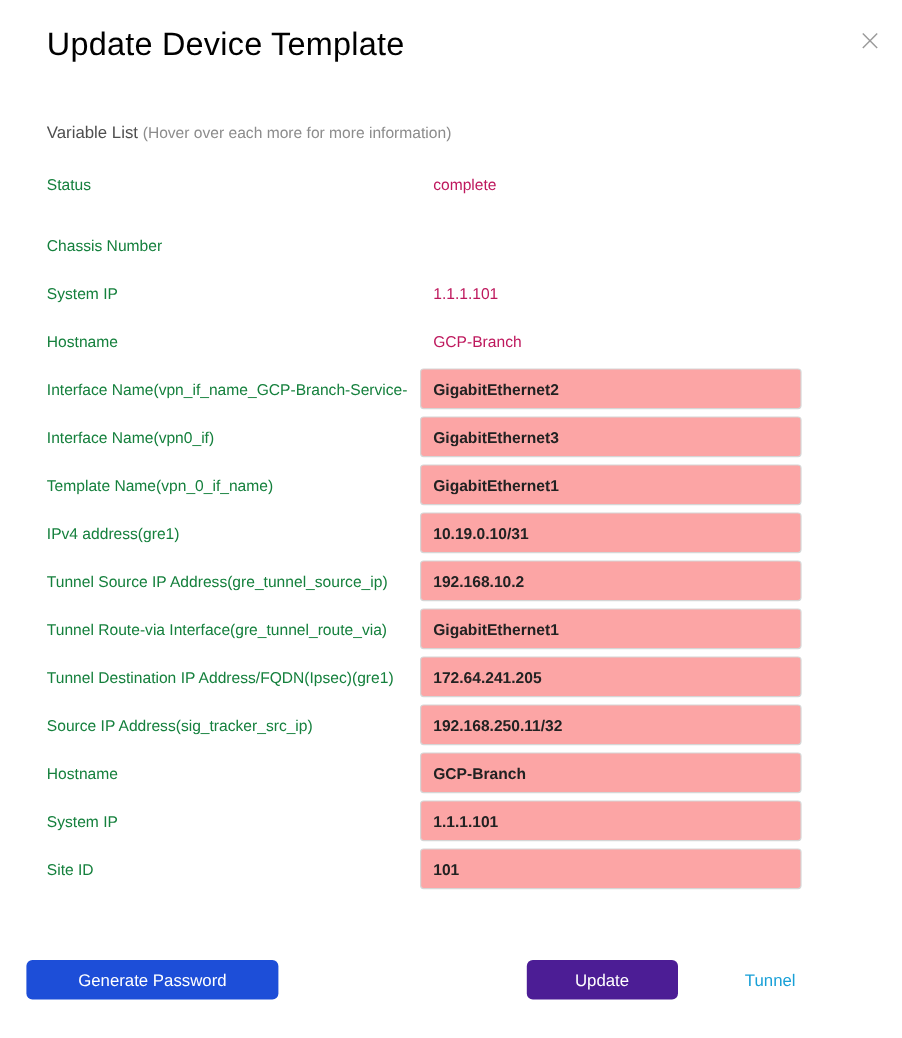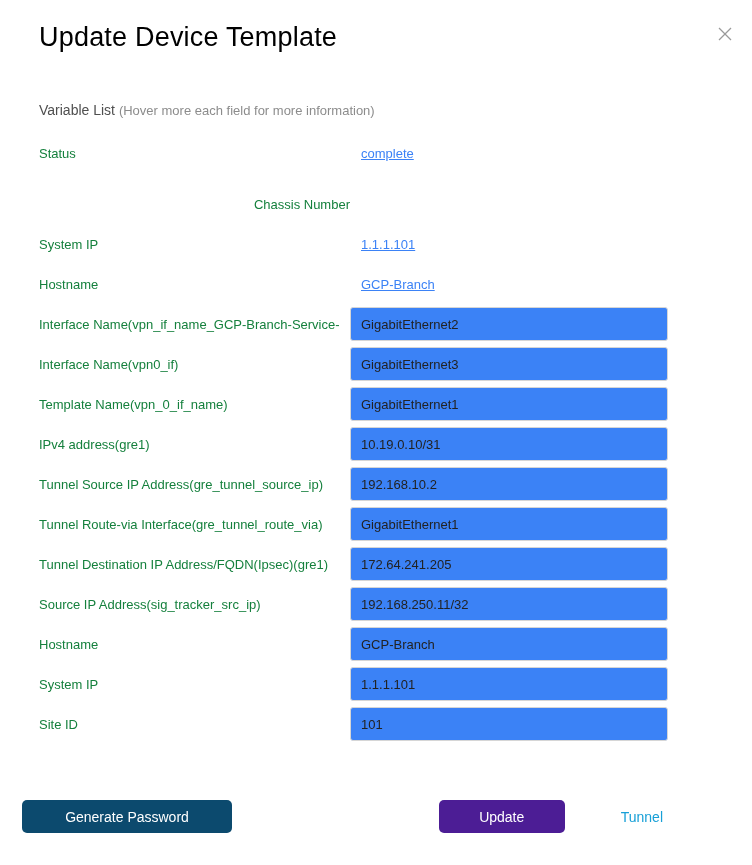--- a/index.html
+++ b/index.html
@@ -31,37 +31,37 @@
     font-size: 14px;
   }
   .section-head .head-bold { font-weight: normal; color: #4f4f4f; }
   .section-head .head-hint { font-weight: 400; color: #8c8c8c; font-size: 13px; }
 
   .rows { margin-top: 15px; }
   .var-row {
     display: flex; align-items: center;
     height: 40px; padding-left: 39px;
   }
-  .var-row.gap-before { margin-top: 11px; text-align: right; }
+  .var-row.gap-before { margin-top: 11px; }
   .var-label {
     width: 311px; flex-shrink: 0;
     font-size: 13px; color: #15803d;
     white-space: nowrap; overflow: hidden;
   }
   .var-value {
-    font-size: 13px; color: #3b82f6;
-    padding-left: 11px; white-space: nowrap; text-decoration: underline;
+    font-size: 13px; color: #be185d;
+    padding-left: 11px; white-space: nowrap;
   }
   .var-input {
     width: 318px; height: 28px;
     border: 1px solid #d6d6d6; border-radius: 3px;
     padding: 16px 10px;
     font-size: 13px; color: #222;
     font-family: "Liberation Sans", sans-serif;
-    background: #3b82f6; outline: none;
+    background: #fca5a5; outline: none; font-weight: bold;
   }
 
   .footer {
     margin-top: 56px;
     display: flex; justify-content: space-between; align-items: center;
     padding-left: 22px; padding-right: 89px;
   }
   .btn {
     border: none; border-radius: 5px;
     height: 33px; color: #fff; font-size: 14px;
@@ -85,21 +85,21 @@
     <svg width="14" height="14" viewBox="0 0 14 14">
       <line x1="1" y1="1" x2="13" y2="13" stroke="#9a9a9a" stroke-width="1.2"></line>
       <line x1="13" y1="1" x2="1" y2="13" stroke="#9a9a9a" stroke-width="1.2"></line>
     </svg>
   </div>
 
   <div class="title">Update Device Template</div>
 
   <div class="section-head">
     <span class="head-bold">Variable List</span>
-    <span class="head-hint"> (Hover more each field for more information)</span>
+    <span class="head-hint"> (Hover over each more for more information)</span>
   </div>
 
   <div class="rows">
       <div class="var-row">
         <div class="var-label">Status</div>
         <div class="var-value">complete</div>
       </div>
       <div class="var-row gap-before">
         <div class="var-label">Chassis Number</div>
         <div class="var-value"></div>
@@ -152,20 +152,20 @@
         <div class="var-label">System IP</div>
         <input type="text" class="var-input" value="1.1.1.101" style="">
       </div>
       <div class="var-row">
         <div class="var-label">Site ID</div>
         <input type="text" class="var-input" value="101" style="">
       </div>
     </div>
 
   <div class="footer">
-    <button class="btn btn-generate" style="background: #0c4a6e; text-align: center;">Generate Password</button>
+    <button class="btn btn-generate" style="background: #1d4ed8; text-align: center;">Generate Password</button>
     <div class="footer-right">
       <button class="btn btn-update" style="background: #4c1d95;">Update</button>
       <a class="cancel-link" href="#" style="color: rgb(24, 160, 215);">Tunnel</a>
     </div>
   </div>
 
 </div>
 
 </body></html>

